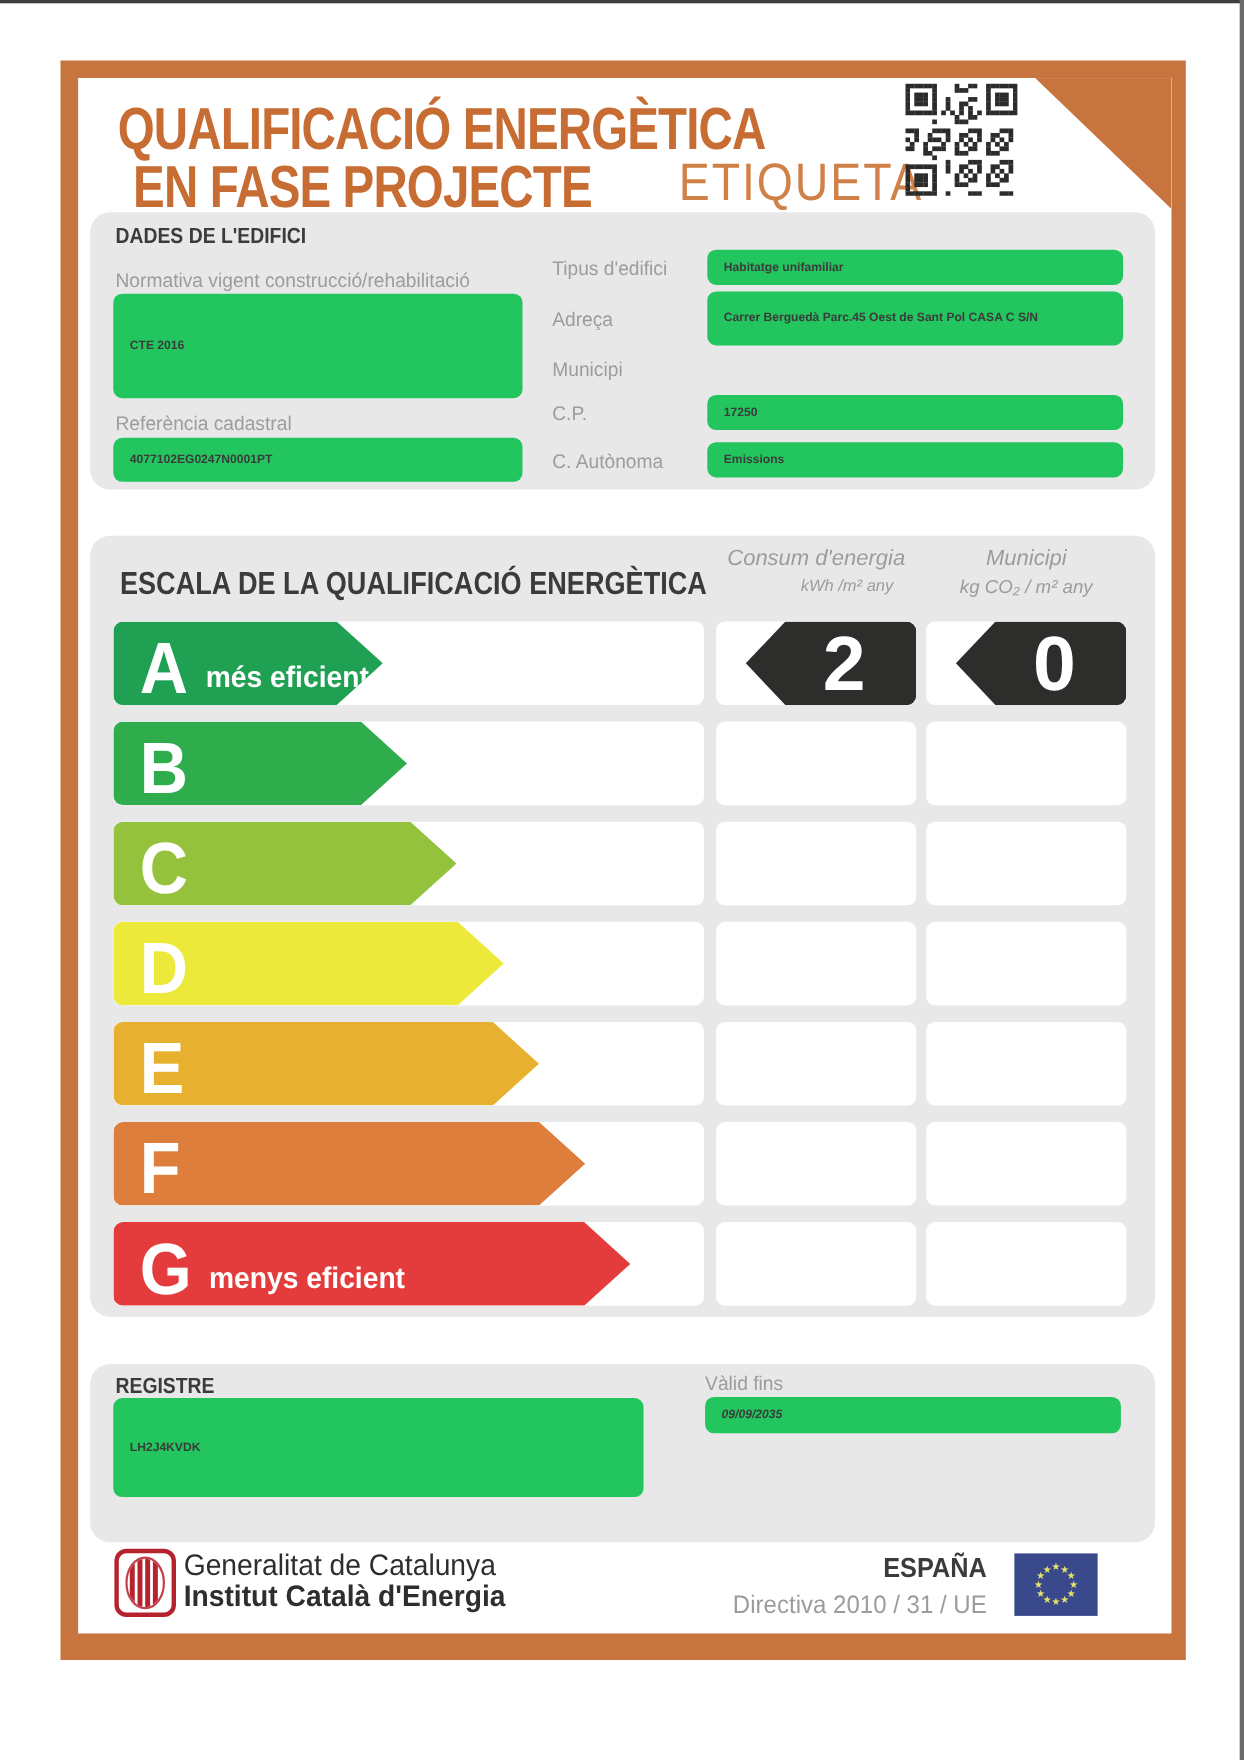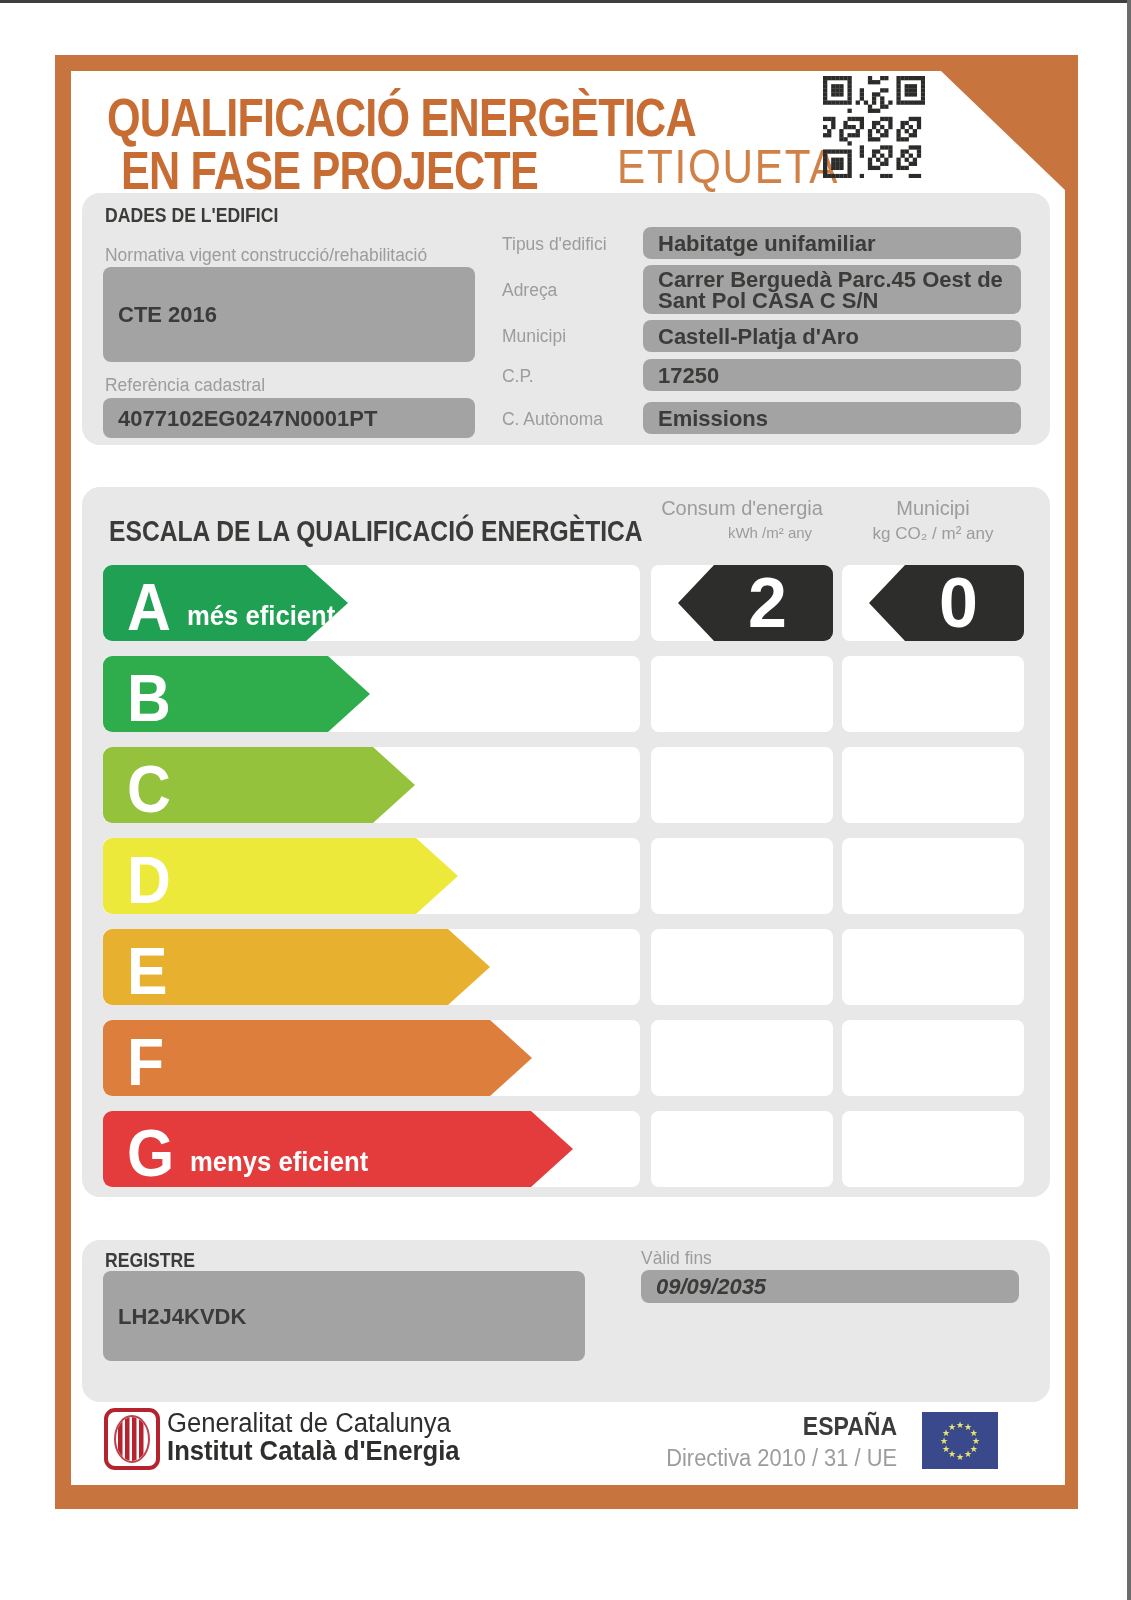--- a/index.html
+++ b/index.html
@@ -29,26 +29,26 @@
     transform:scaleX(.88); transform-origin:left top; letter-spacing:2px; white-space:nowrap;
   }
   .panel{background:var(--panel-gray); border-radius:18px;}
   .sect-title{
     font-weight:bold; color:var(--text-dark); font-size:20px; line-height:1;
     transform:scaleX(.88); transform-origin:left top; white-space:nowrap;
   }
   .glabel{color:var(--label-gray); font-size:18px; line-height:1.15; white-space:nowrap;
     transform:scaleX(.97); transform-origin:left top;}
   .wbox{
-    background:#a3a3a3; border-radius:8px; box-sizing:border-box;
+    background:#22c55e; border-radius:8px; box-sizing:border-box;
     display:flex; align-items:center; padding:0 15px;
-    font-weight:bold; color:var(--text-dark); font-size:22px; line-height:21px;
+    font-weight:bold; color:var(--text-dark); font-size:11px; line-height:21px;
   }
   .colhead{color:var(--label-gray); text-align:center; font-size:20px; line-height:1;
-    white-space:nowrap;}
+    white-space:nowrap;font-style:italic;}
   .srow{left:0;width:1131px;height:76px;}
   .track{position:absolute;left:103px;top:0;width:537px;height:76px;background:#fff;border-radius:8px;}
   .cell{position:absolute;top:0;height:76px;width:182px;background:#fff;border-radius:8px;}
   .cell.c1{left:651px;} .cell.c2{left:842px;}
   .arrow{
     position:absolute;left:103px;top:0;height:76px;border-radius:9px;
     clip-path:polygon(0 0, calc(100% - 42px) 0, 100% 50%, calc(100% - 42px) 100%, 0 100%);
     display:flex;align-items:flex-end;padding:0 0 7px 24px;box-sizing:border-box;color:#fff;
   }
   .arrow .letter{font-size:66px;font-weight:bold;line-height:.8;transform:scaleX(.92);transform-origin:left bottom;}
@@ -331,21 +331,20 @@
   <div class="abs glabel" style="left:105px;top:375px;">Referència cadastral</div>
   <div class="abs wbox" style="left:103px;top:398px;width:372px;height:40px;">4077102EG0247N0001PT</div>
 
   <div class="abs glabel" style="left:502px;top:234px;">Tipus d'edifici</div>
   <div class="abs wbox" style="left:643px;top:227px;width:378px;height:32px;">Habitatge unifamiliar</div>
 
   <div class="abs glabel" style="left:502px;top:280px;">Adreça</div>
   <div class="abs wbox" style="left:643px;top:265px;width:378px;height:49px;">Carrer Berguedà Parc.45 Oest de Sant Pol CASA C S/N</div>
 
   <div class="abs glabel" style="left:502px;top:326px;">Municipi</div>
-  <div class="abs wbox" style="left:643px;top:320px;width:378px;height:32px;">Castell-Platja d'Aro</div>
 
   <div class="abs glabel" style="left:502px;top:366px;">C.P.</div>
   <div class="abs wbox" style="left:643px;top:359px;width:378px;height:32px;text-align:center;">17250</div>
 
   <div class="abs glabel" style="left:502px;top:409px;">C. Autònoma</div>
   <div class="abs wbox" style="left:643px;top:402px;width:378px;height:32px;">Emissions</div>
 
   <div class="abs panel" style="left:82px;top:487px;width:968px;height:710px;"></div>
   <div class="abs sect-title" style="left:109px;top:517px;font-size:29px;transform:scaleX(.85);">ESCALA DE LA QUALIFICACIÓ ENERGÈTICA</div>
 

